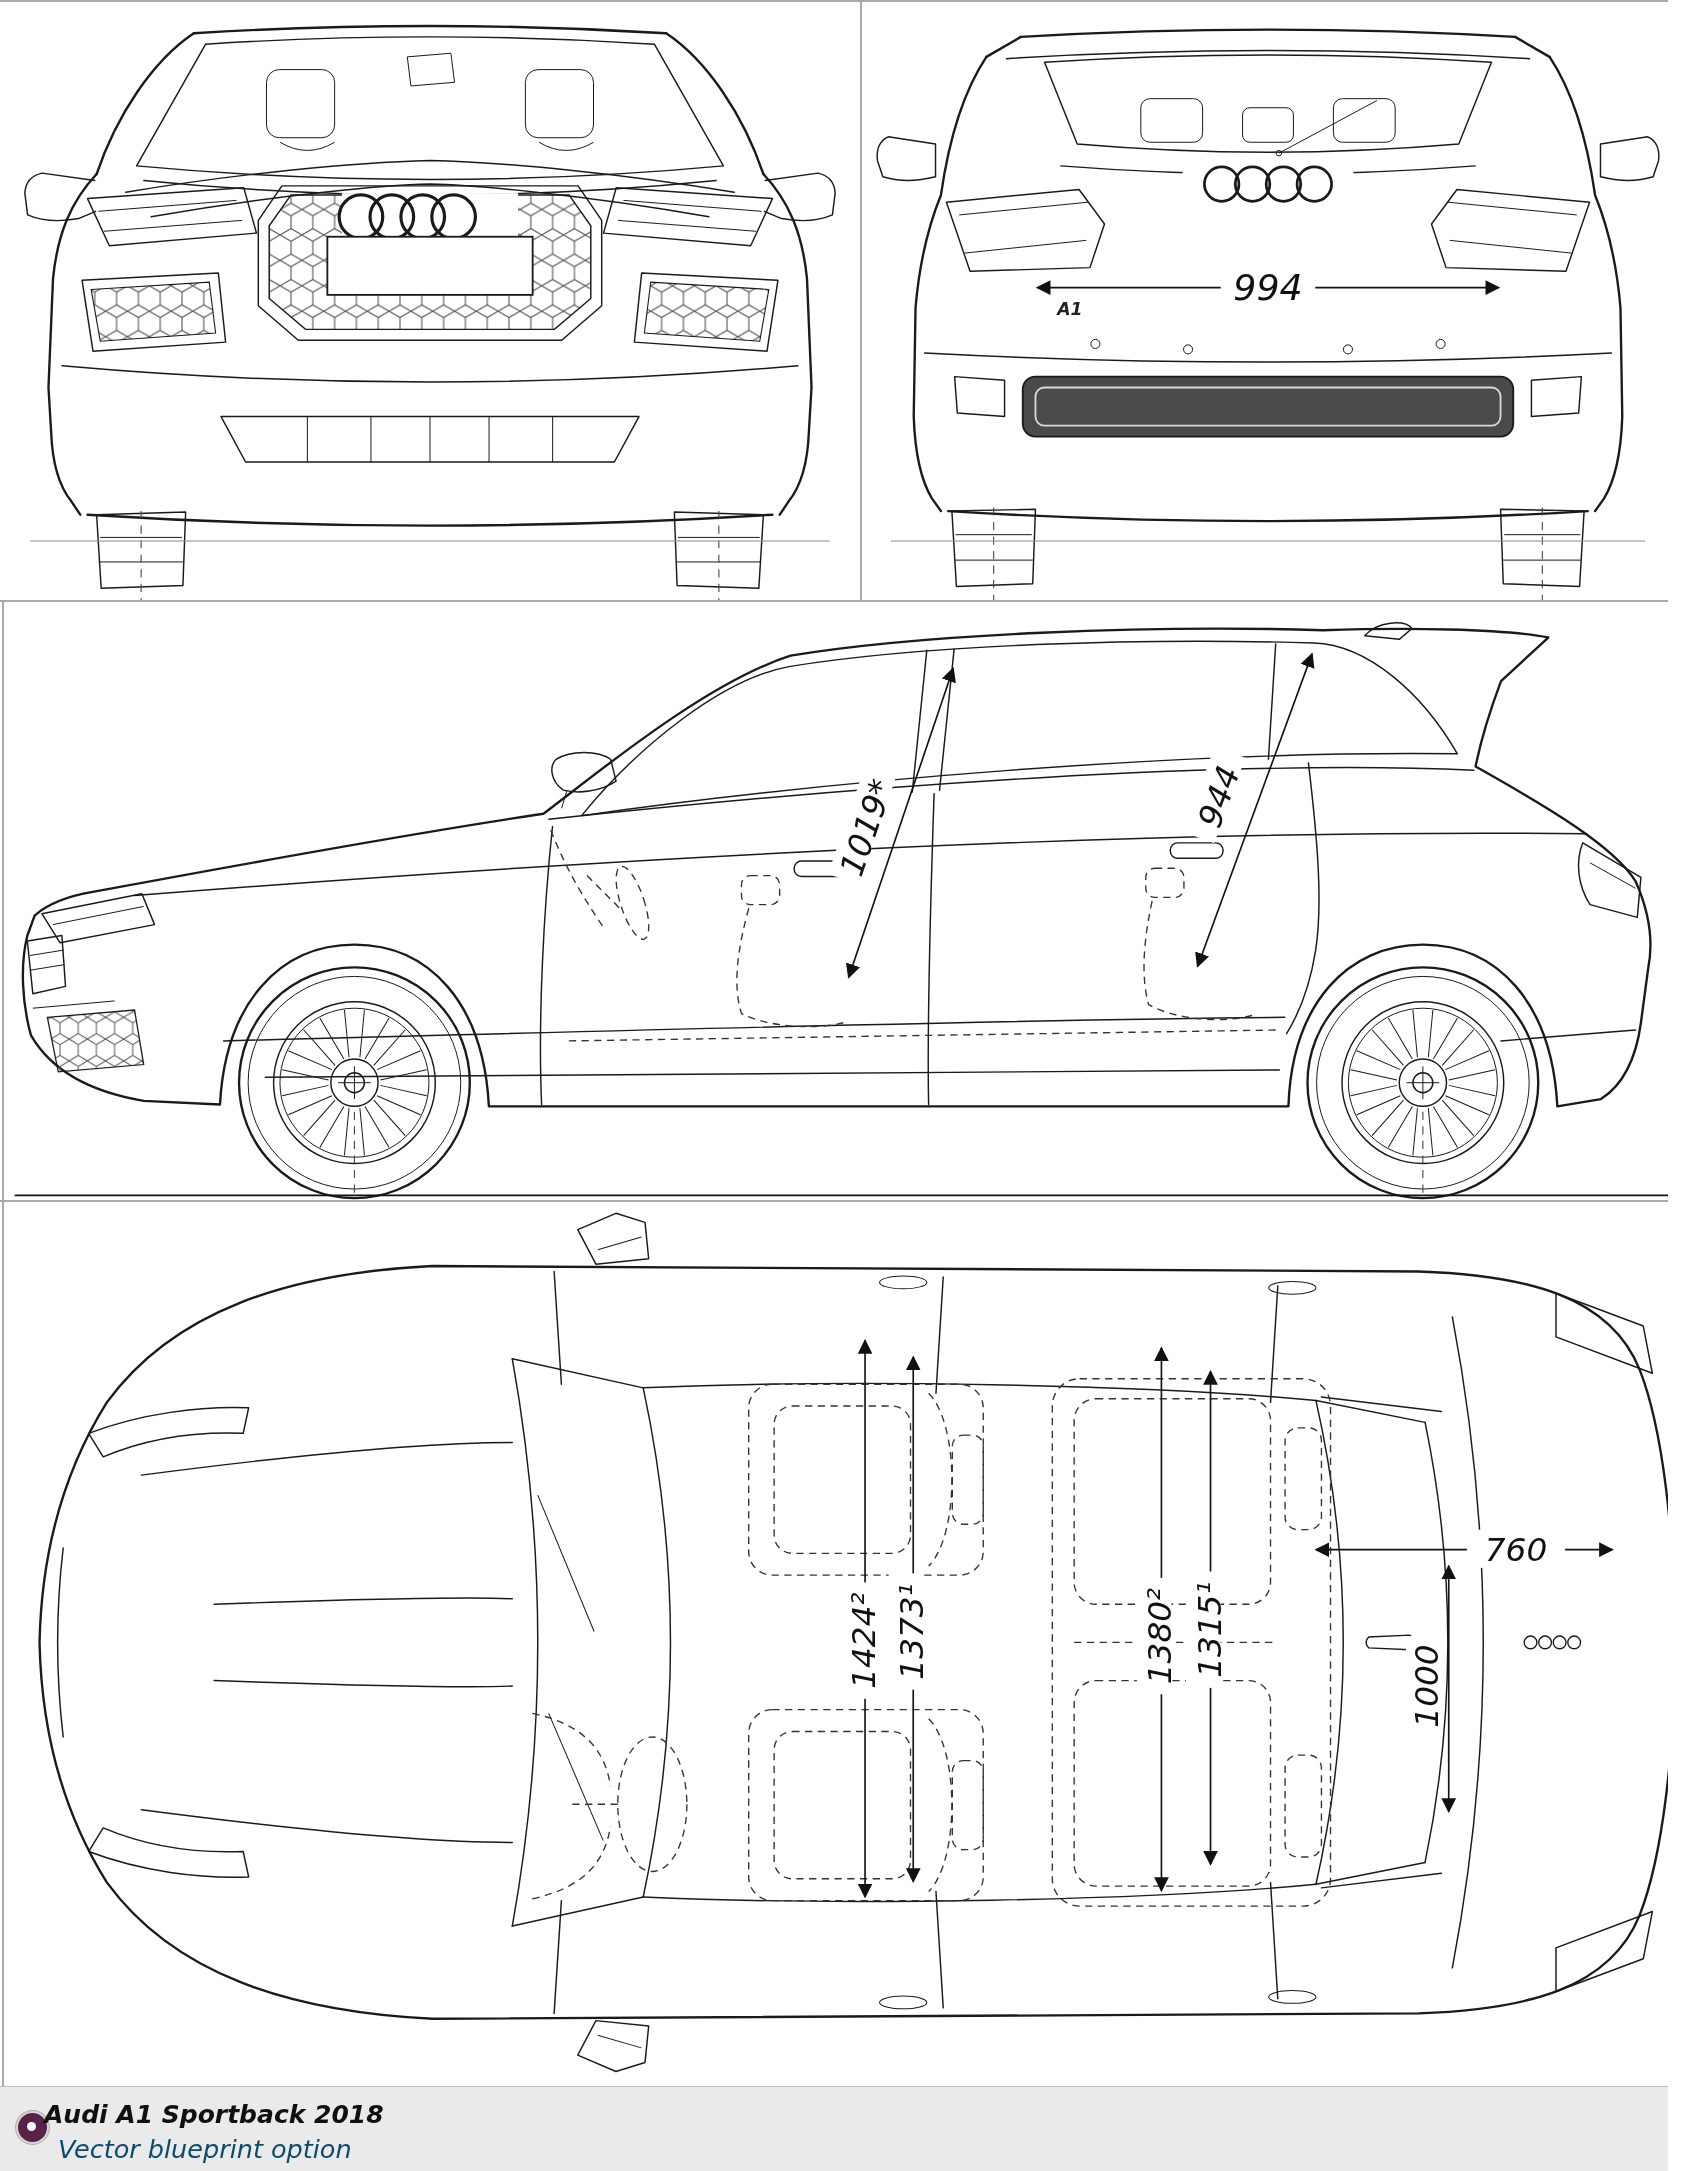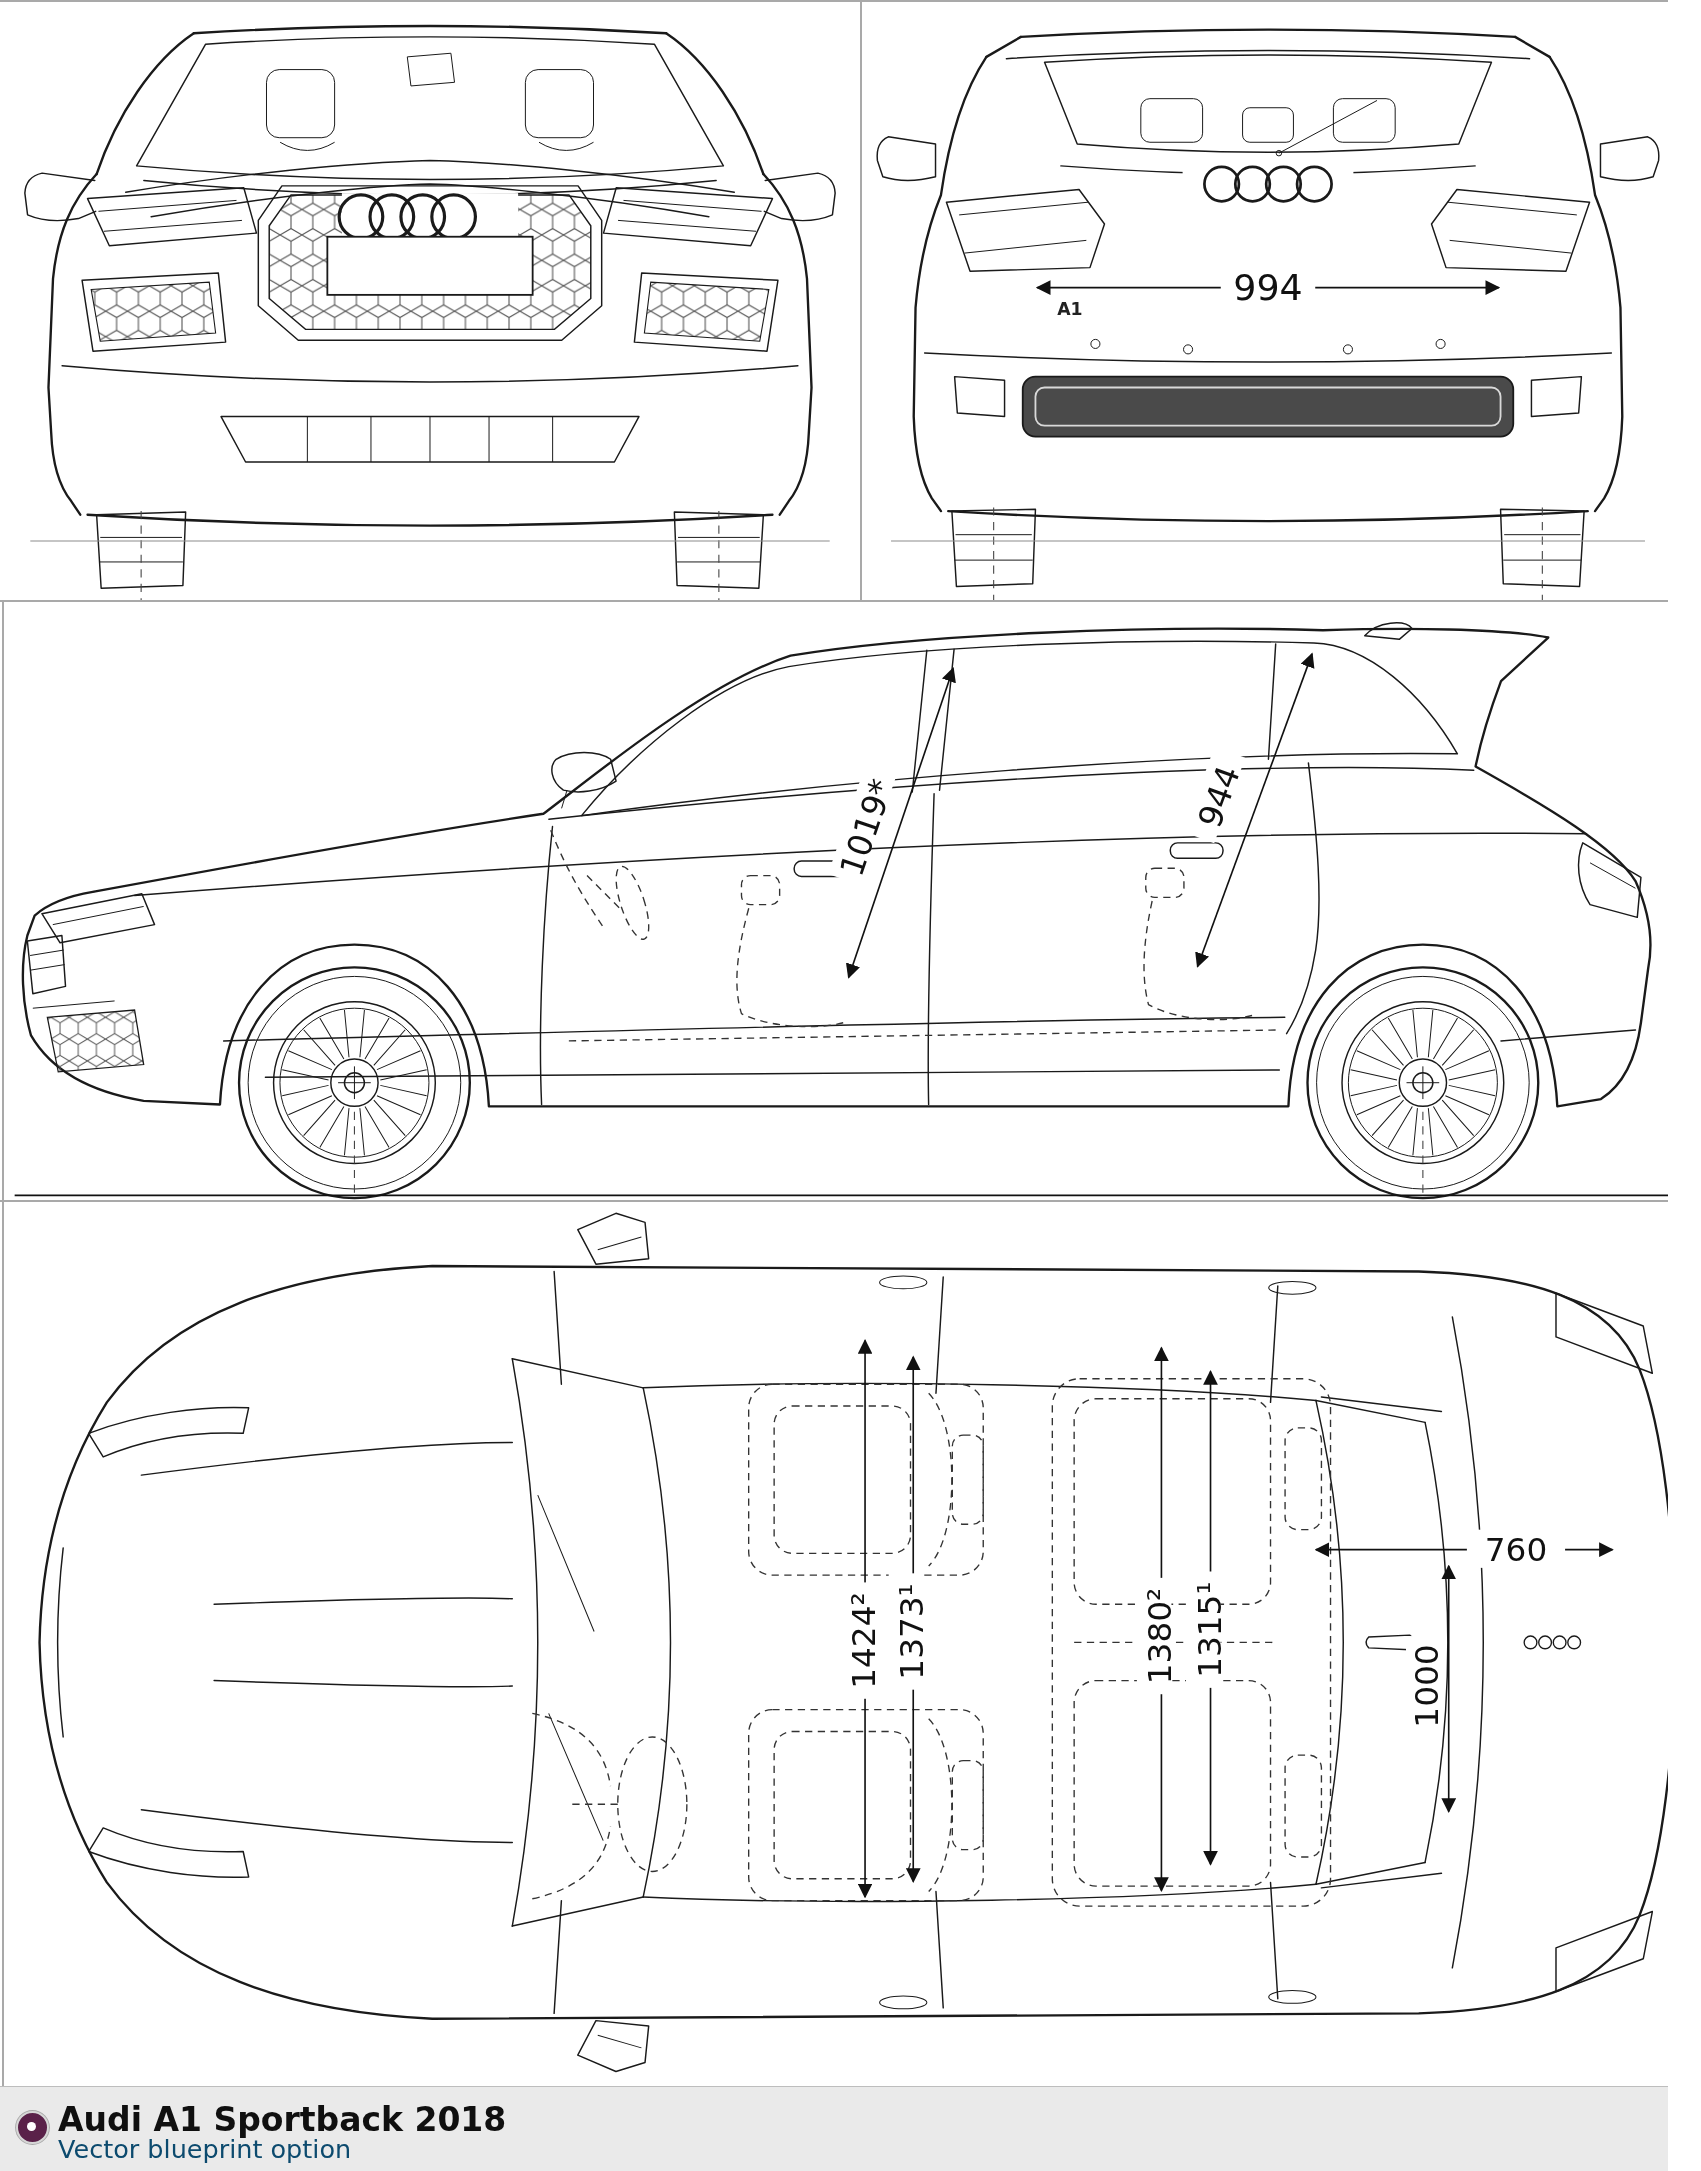--- a/index.html
+++ b/index.html
@@ -1,17 +1,17 @@
 <!DOCTYPE html>
 <html style="font-size:14.5px"><head>
 <meta charset="utf-8">
 <style>
   html,body{margin:0;padding:0;background:#fff;}
   .page{position:relative;width:1668px;height:2171px;background:#fff;overflow:hidden;
-        font-family:"DejaVu Sans",sans-serif;}
+        font-family:"DejaVu Sans",sans-serif;font-style:italic;}
   .frame{position:absolute;background:#a9a9a9;}
   svg{position:absolute;overflow:visible;}
   
   .o{fill:none;stroke:#1a1a1a;stroke-width:2.6;stroke-linejoin:round;stroke-linecap:round;}
   .l{fill:none;stroke:#1a1a1a;stroke-width:1.6;stroke-linejoin:round;stroke-linecap:round;}
   .t{fill:none;stroke:#1a1a1a;stroke-width:1.1;}
   .g{fill:none;stroke:#8c8c8c;stroke-width:1.2;}
   .d{fill:none;stroke:#333;stroke-width:1.5;stroke-dasharray:8 6;}
   .dd{fill:none;stroke:#444;stroke-width:1.2;stroke-dasharray:9 7;}
   .dim{fill:none;stroke:#111;stroke-width:1.8;}
@@ -21,21 +21,21 @@
   .wb{fill:#ffffff;}
   .dark{fill:#4a4a4a;stroke:#1a1a1a;stroke-width:2;}
   .darkin{fill:none;stroke:#d9d9d9;stroke-width:2;}
   
   .footer{position:absolute;left:0;top:2086px;width:1701px;height:85px;background:#eaeaea;
           border-top:0.9px solid #bdbdbd;box-sizing:border-box;}
   .footer-icon{position:absolute;left:16.4px;top:23.6px;width:29px;height:29px;border-radius:50%;
                background:#5a2149;border:2.7px solid #d7d7d7;box-shadow:0 0 0 0.9px #a8a8a8;}
   .footer-icon::after{content:"";position:absolute;left:9px;top:9px;width:9px;height:9px;
                background:#fff;border-radius:50%;}
-  .footer-title{position:absolute;left:58px;top:12.7px;font-size:33px;font-weight:bold;color:#101010;}
+  .footer-title{position:absolute;left:44px;top:12.7px;font-size:25px;font-weight:bold;color:#101010;}
   .footer-sub{position:absolute;left:58px;top:47px;font-size:25.5px;color:#0c4a6e;}
 </style>
 </head>
 <body>
 
 <div class="page">
 
   <div class="frame" style="left:0;top:0;width:1701px;height:1.8px;"></div>
   <div class="frame" style="left:1695px;top:0;width:1.8px;height:2086px;"></div>
   <div class="frame" style="left:1.8px;top:600px;width:1.8px;height:1486px;"></div>

